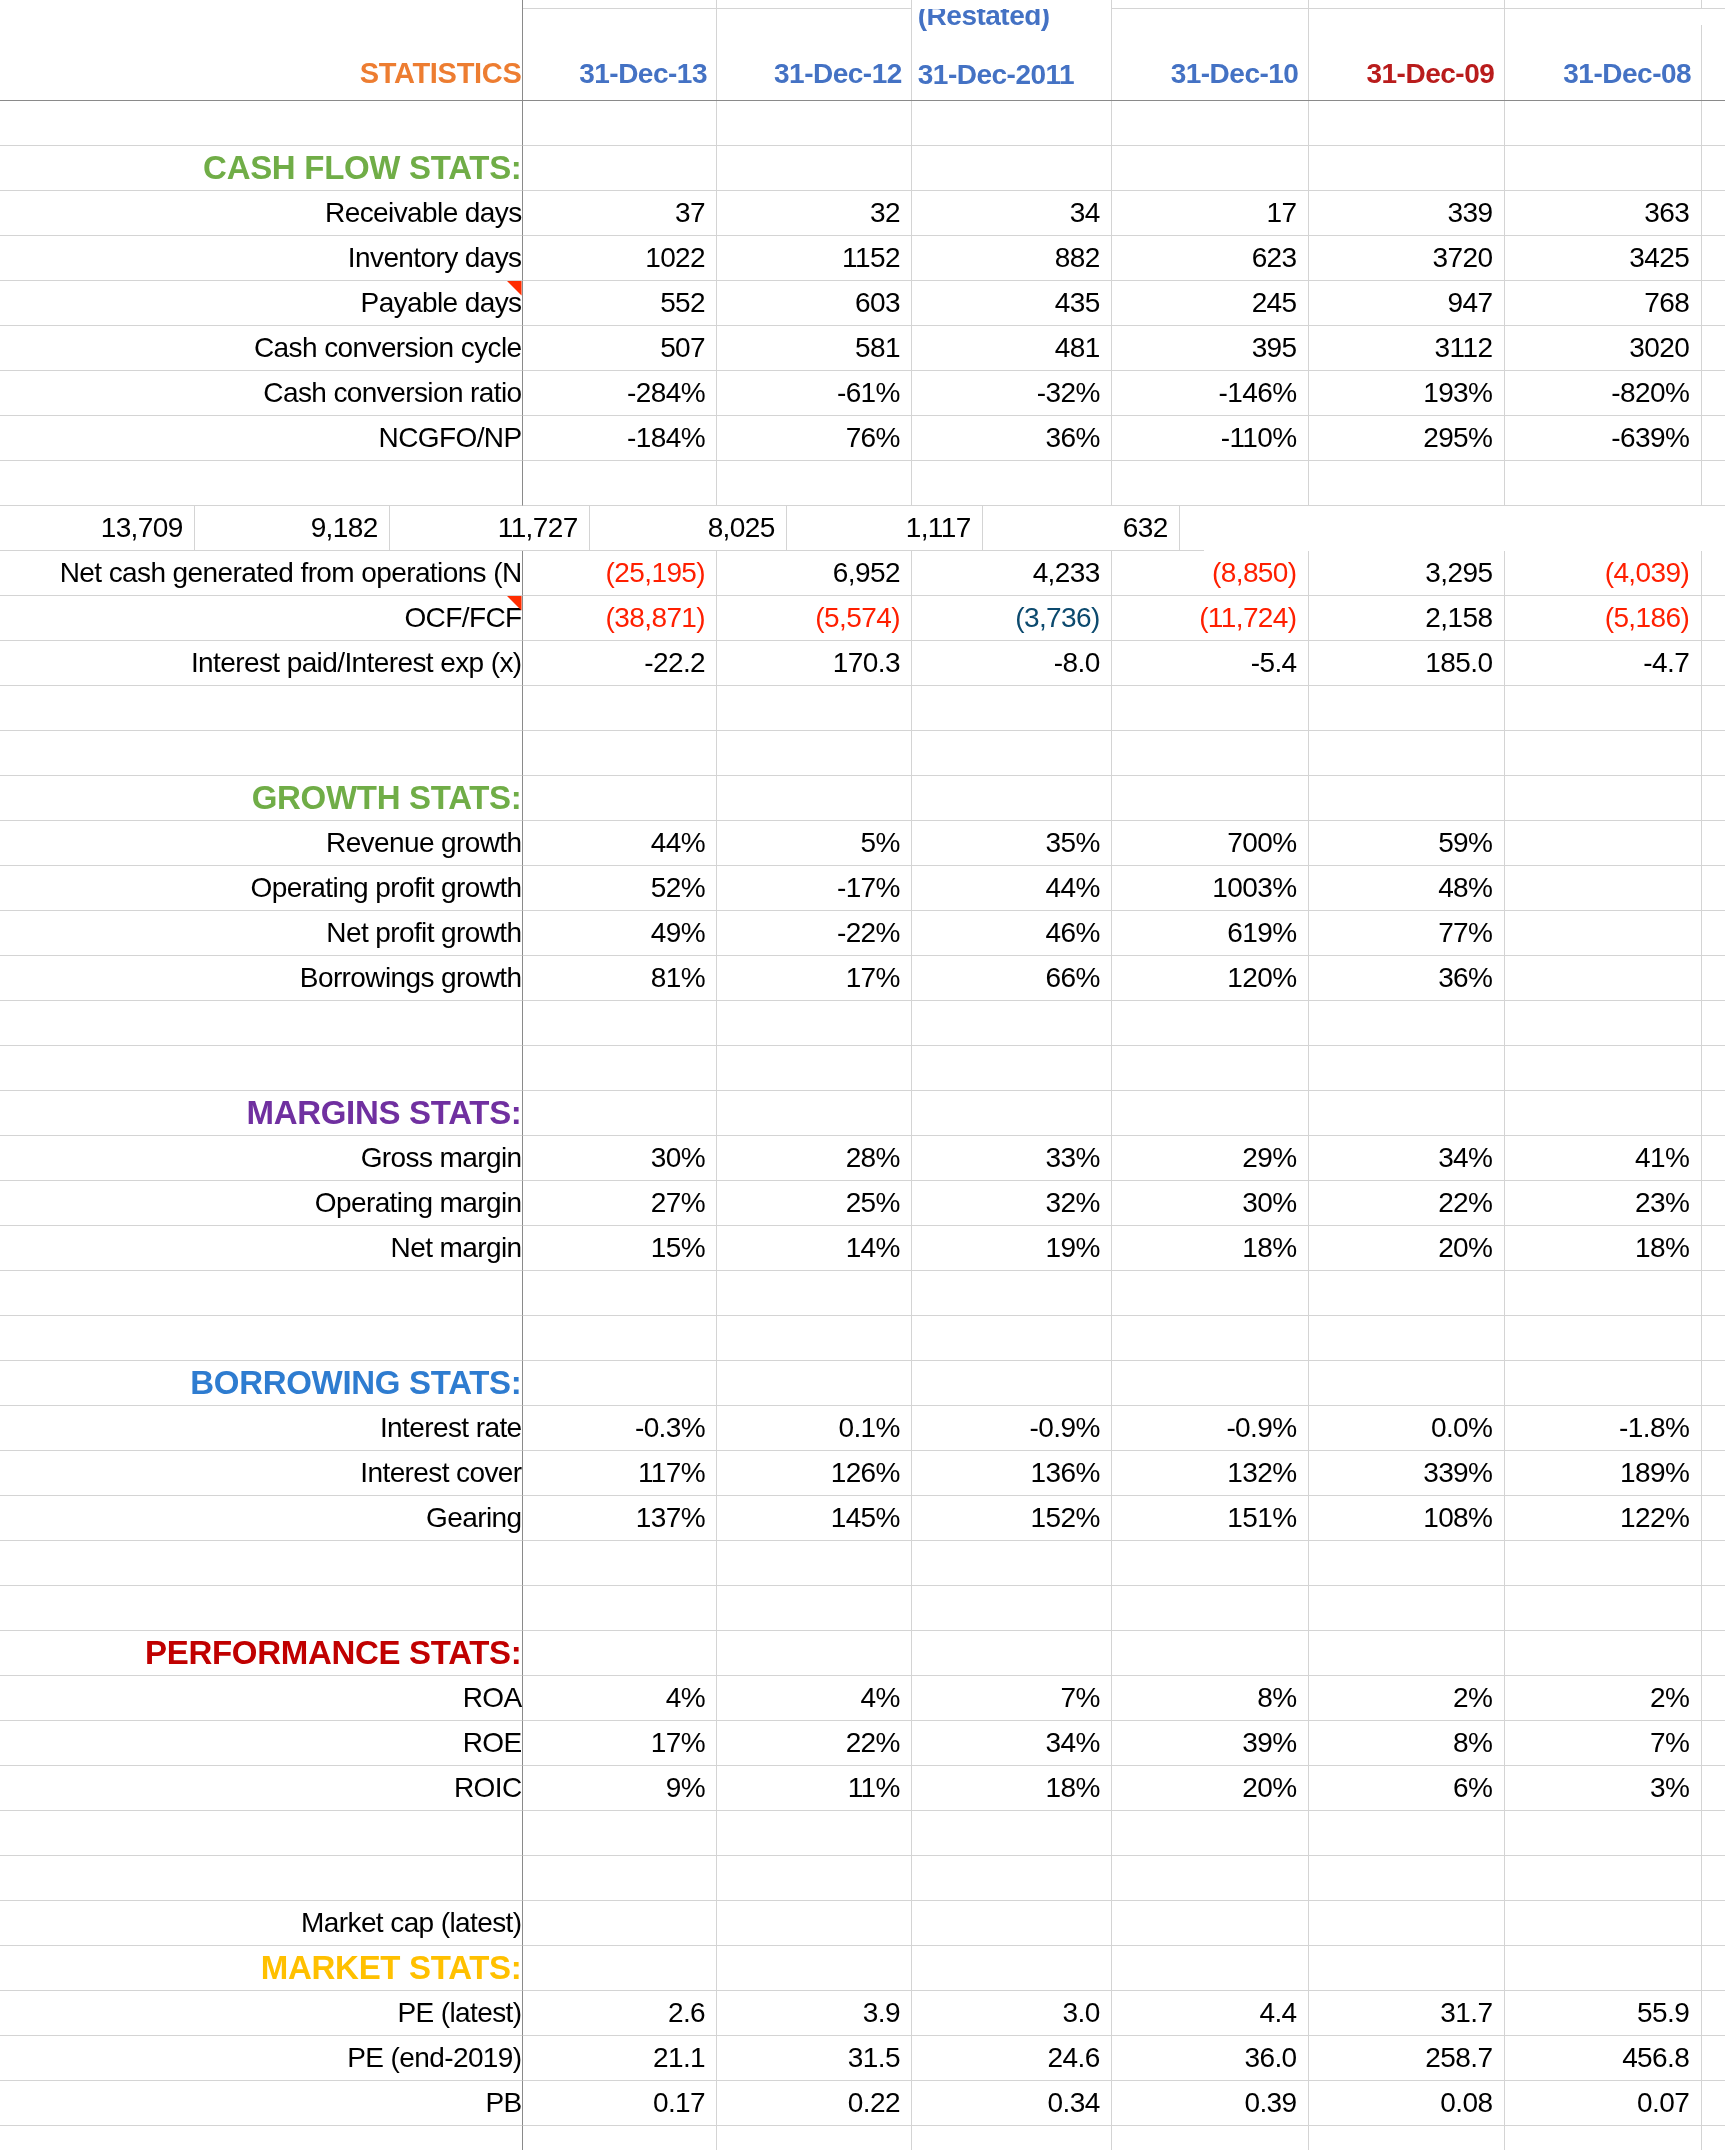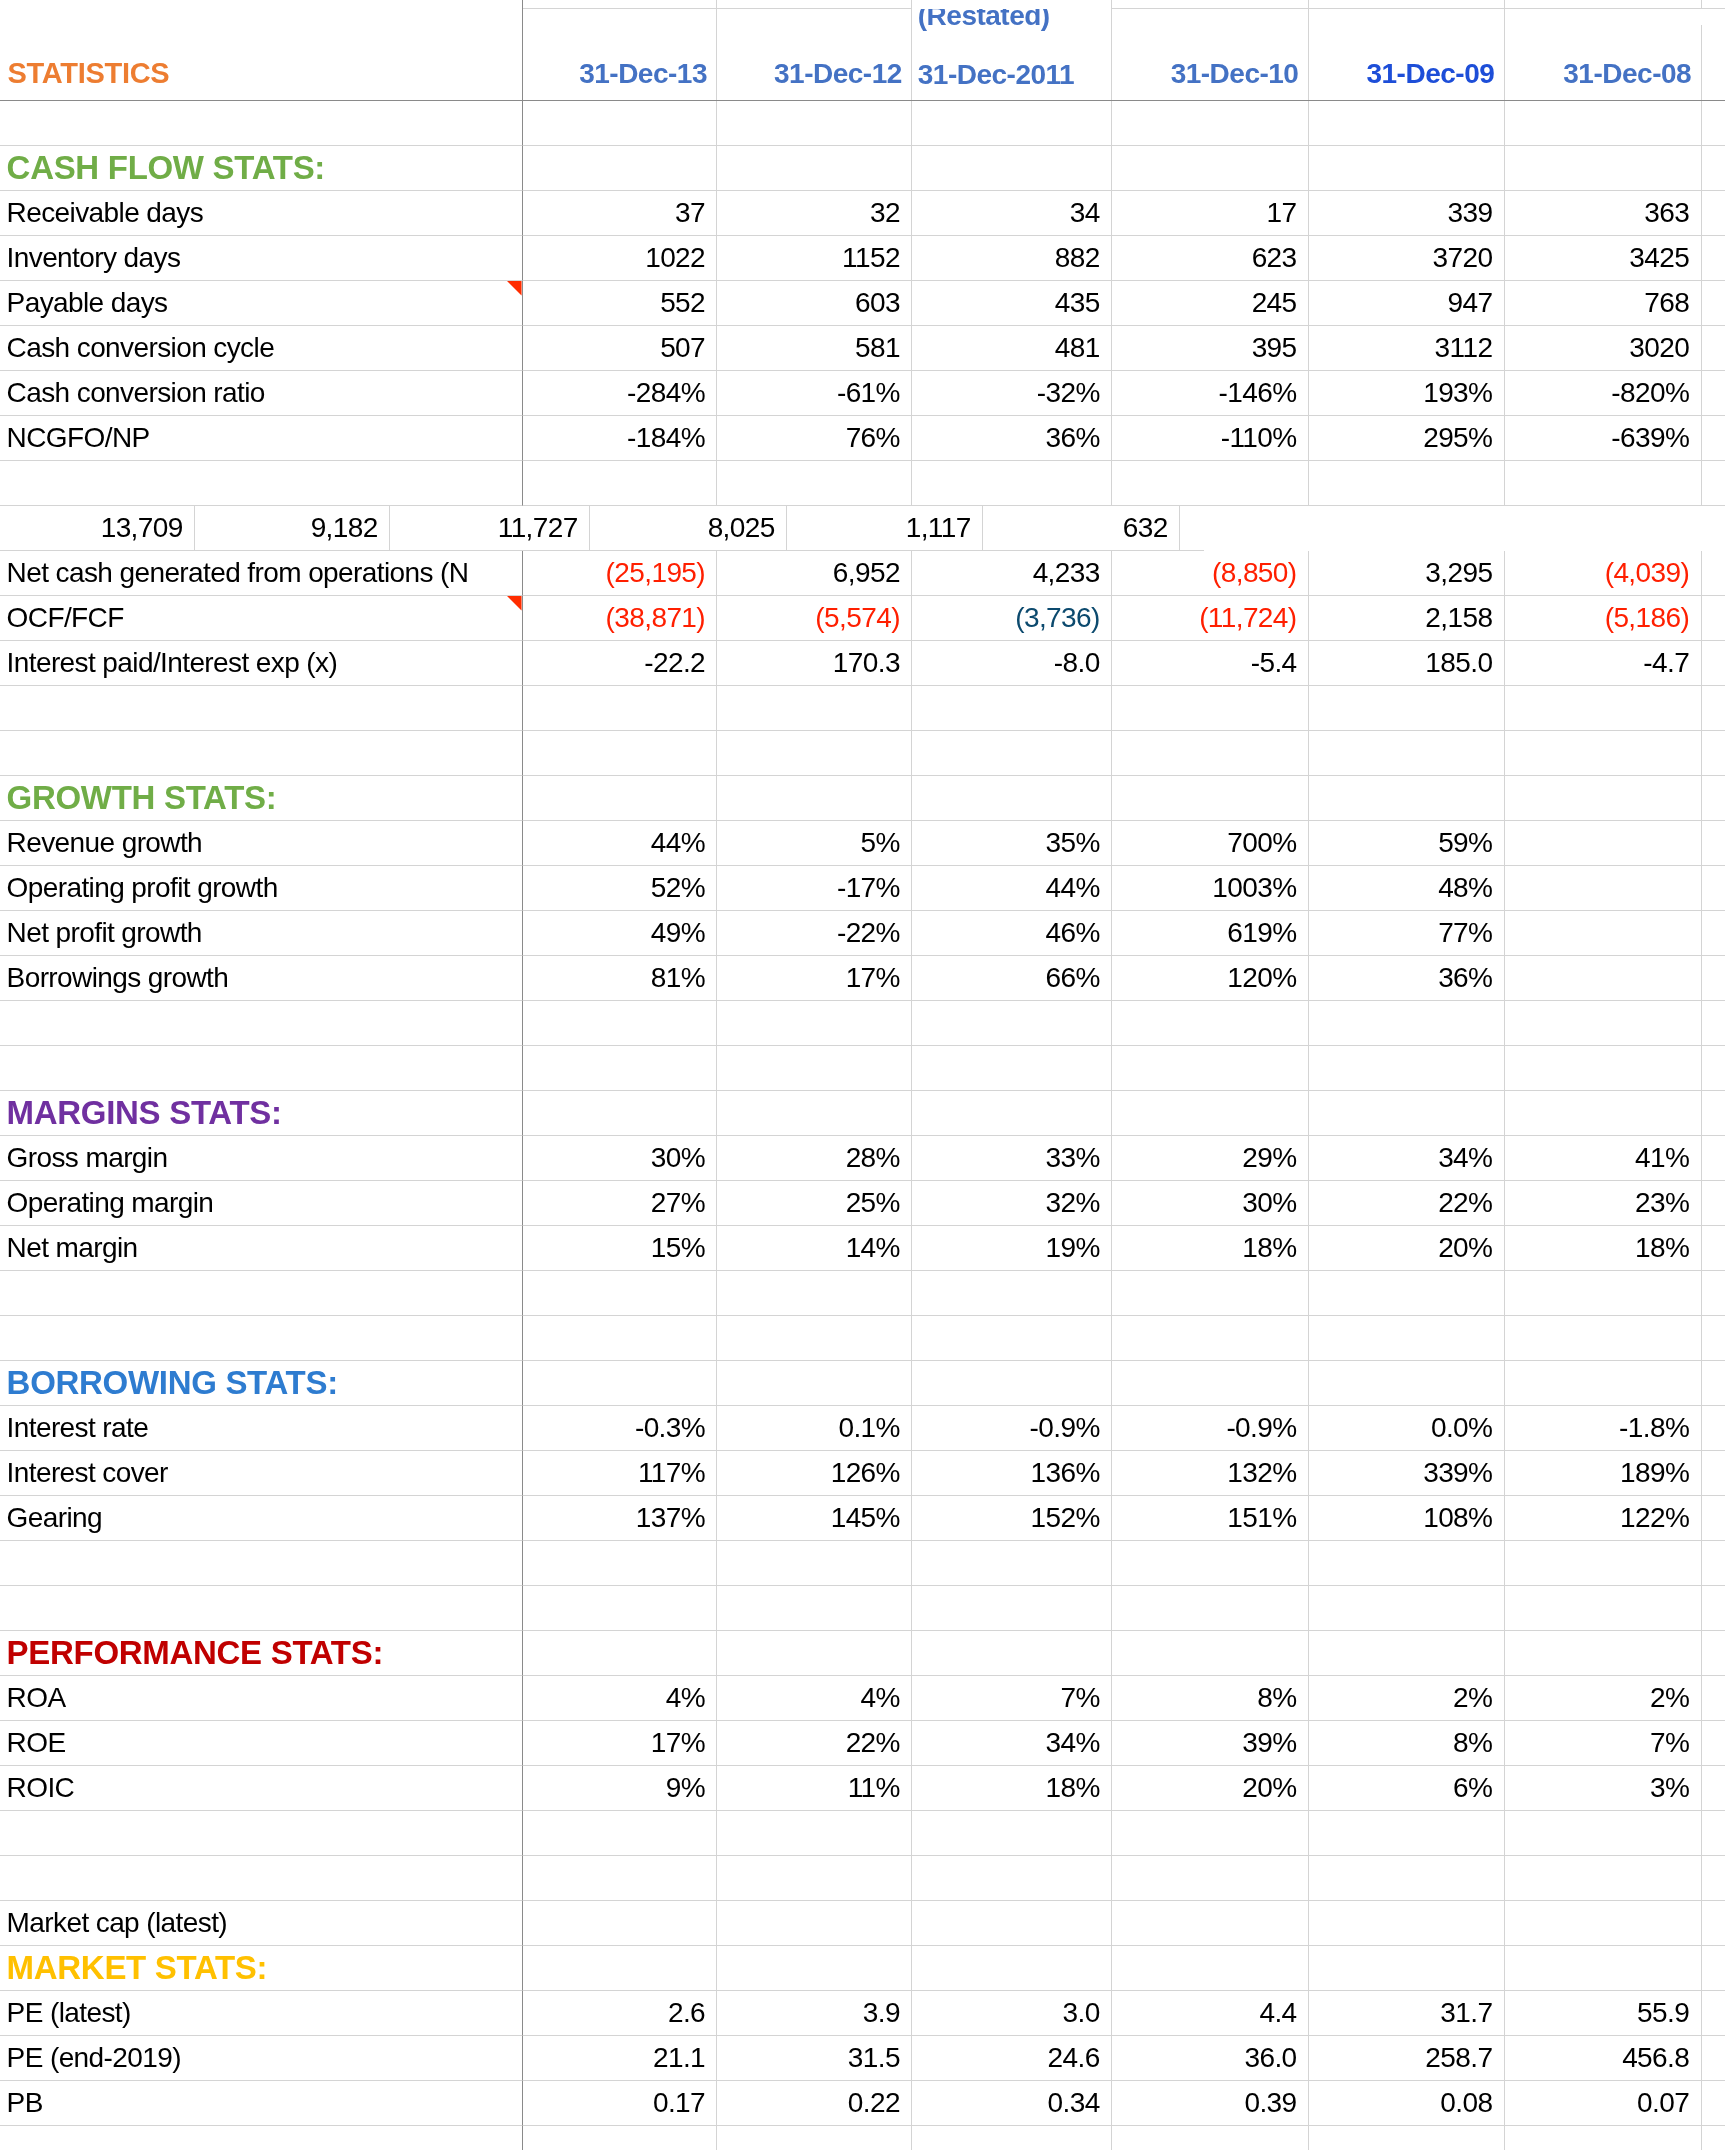--- a/index.html
+++ b/index.html
@@ -16,21 +16,21 @@
   }
   .row{display:flex;width:1725px;}
   .cell{
     box-sizing:border-box;
     border-right:0.9px solid var(--grid-light);
     display:flex;align-items:center;
     overflow:hidden;white-space:nowrap;
     position:relative;
   }
   
-  .c0{width:523px;}
+  .c0{width:523px;justify-content:flex-end;}
   .c1{width:195px;}
   .c2{width:195px;}
   .c3{width:200px;}
   .c4{width:197px;}
   .c5{width:196px;}
   .c6{width:197px;}
   .c7{width:23.5px;border-right:none;}
   .dark-r{border-right:1.9px solid var(--grid-dark);}
   
   .sliver{height:8.5px;}
@@ -91,21 +91,21 @@
     <div class="cell c2 date-cell date-h" style="color: rgb(68, 114, 196);">
       <span>31-Dec-12</span>
     </div>
     <div class="cell c3 date-cell two-line date-h" style="color: rgb(68, 114, 196); gap: 24px;">
       <span>(Restated)</span>
       <span>31-Dec-2011</span>
     </div>
     <div class="cell c4 date-cell date-h" style="color: rgb(68, 114, 196);">
       <span>31-Dec-10</span>
     </div>
-    <div class="cell c5 date-cell date-h" style="color: #1d4ed8; text-align: center;">
+    <div class="cell c5 date-cell date-h" style="color: #b91c1c; text-align: center;">
       <span>31-Dec-09</span>
     </div>
     <div class="cell c6 date-cell date-h" style="color: rgb(68, 114, 196); margin-top: 16px;">
       <span>31-Dec-08</span>
     </div>
     <div class="cell c7"></div>
   </div>
 
   <div id="rows">
       <div class="row drow">

